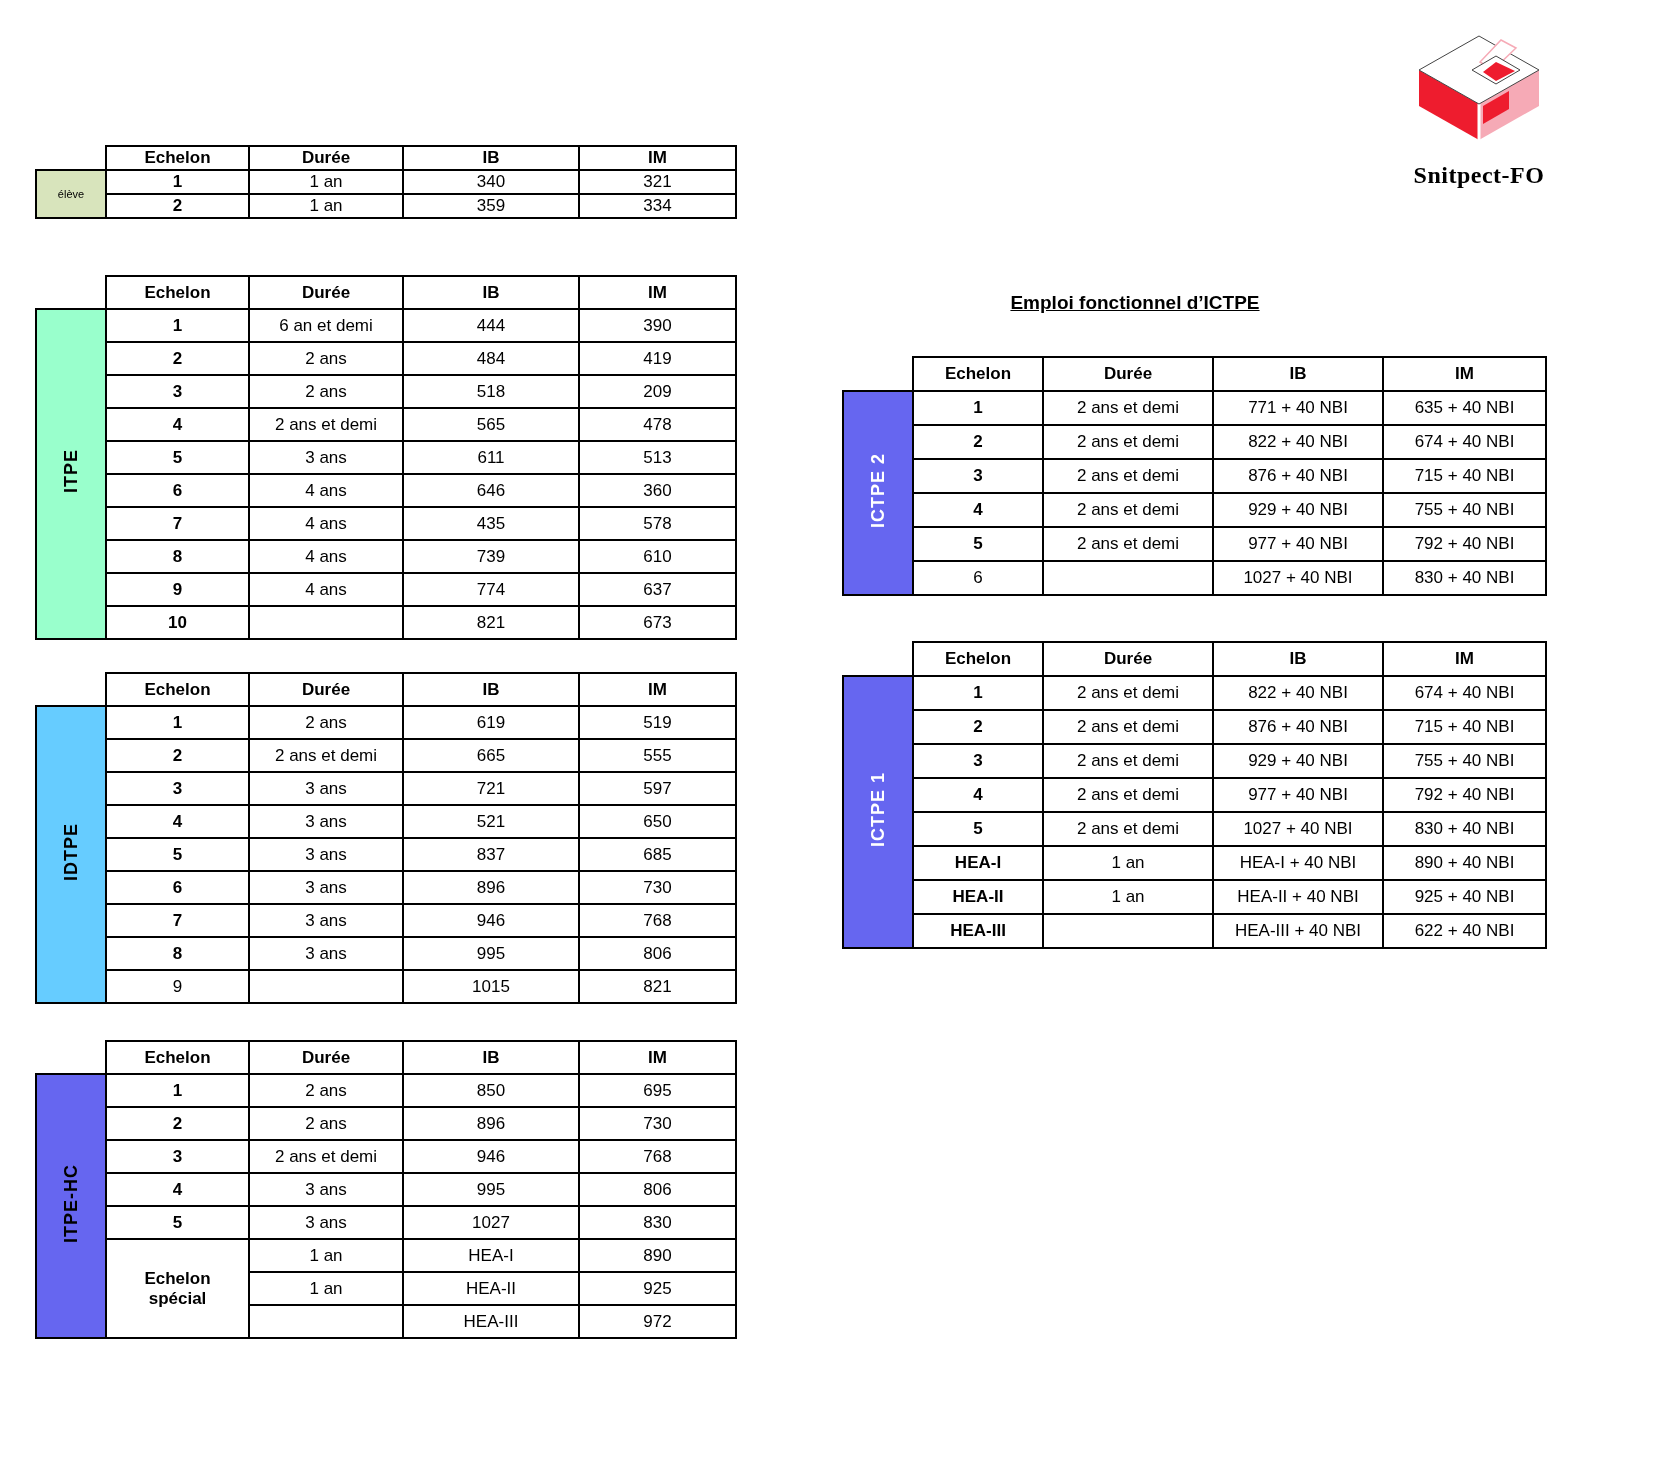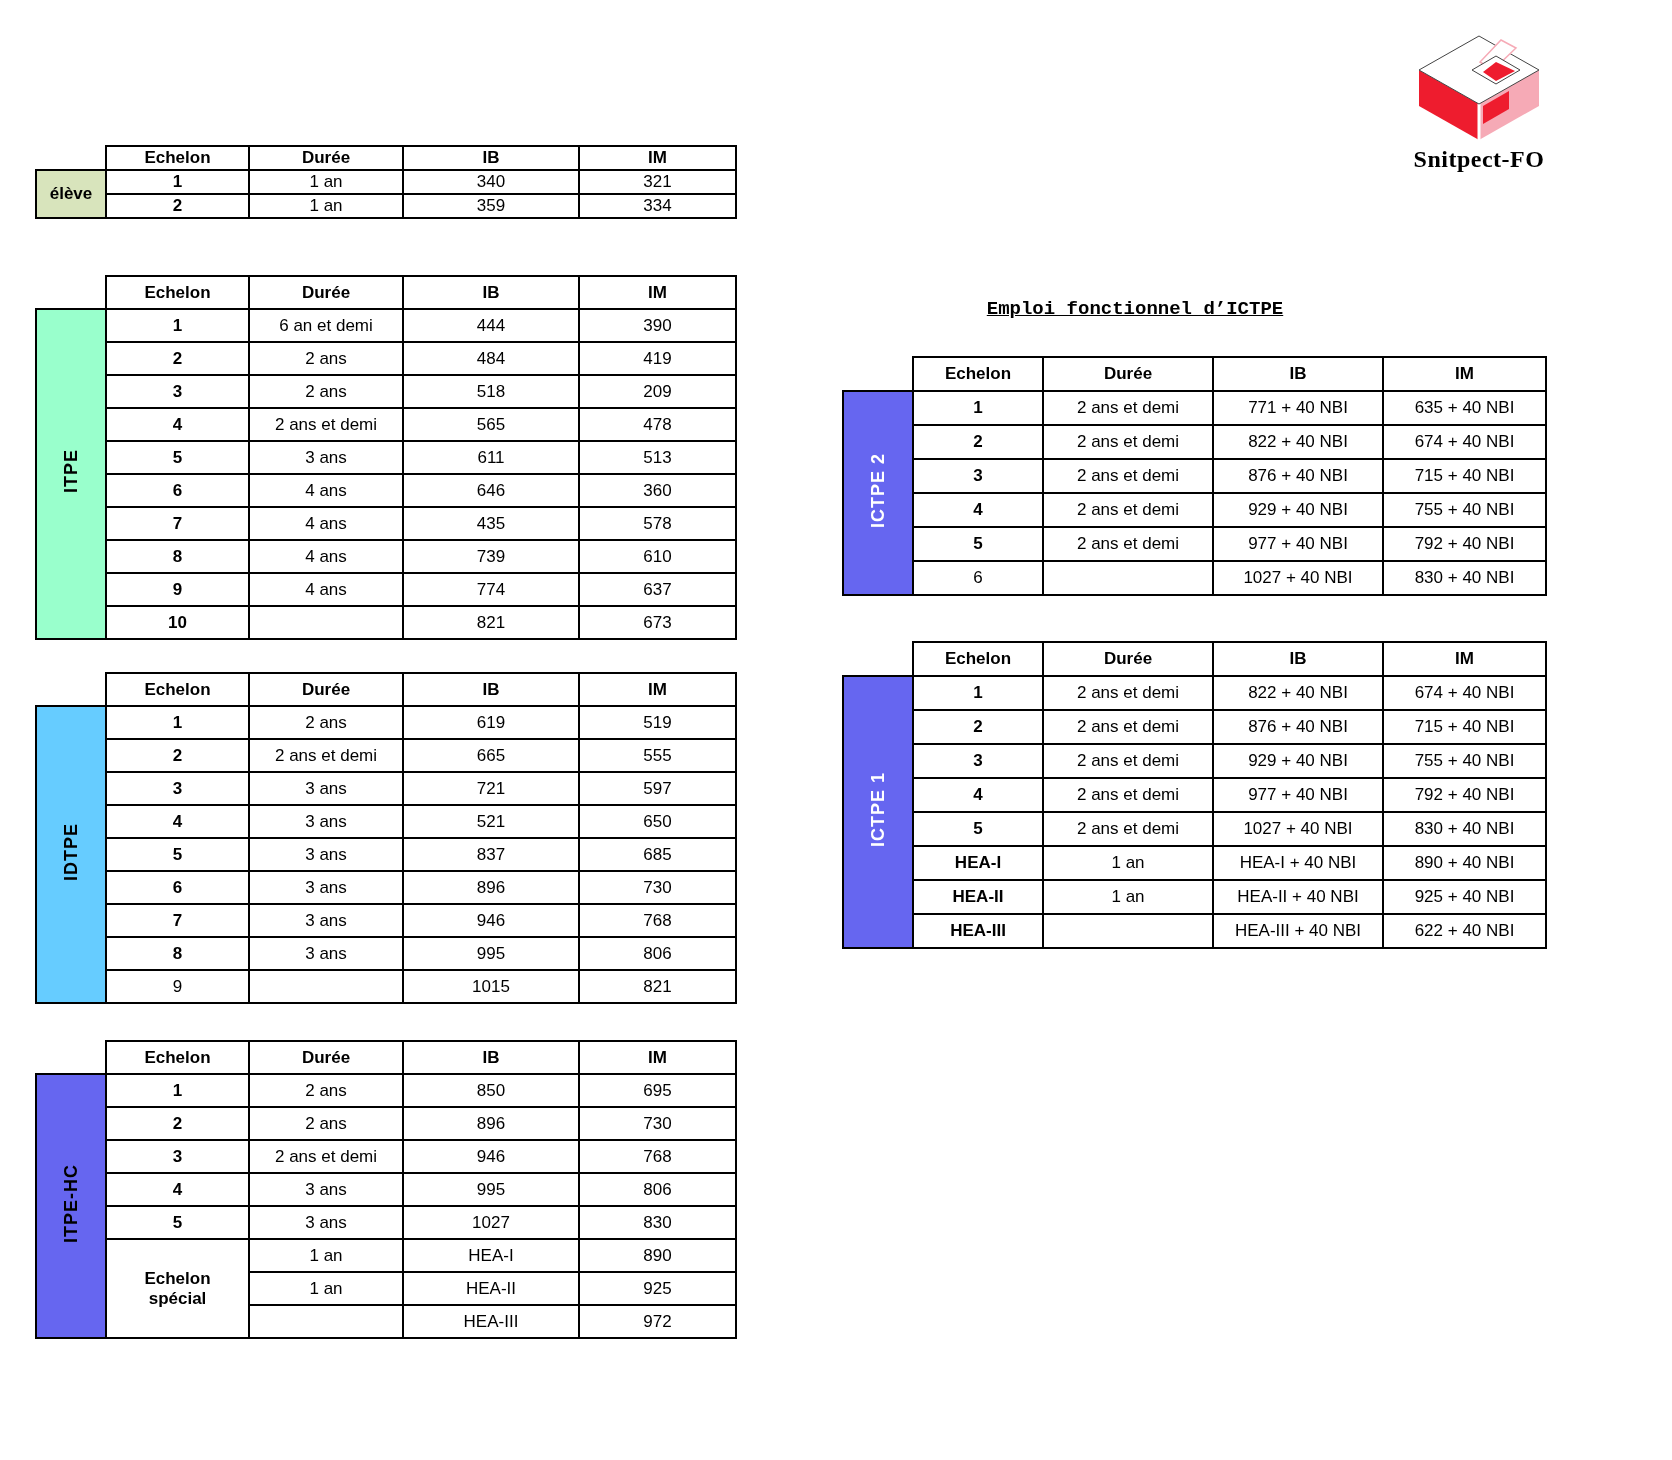--- a/index.html
+++ b/index.html
@@ -19,36 +19,36 @@
   .grade-table th { font-weight: bold; }
   .grade-table td.corner { border: none; background: transparent; }
   .grade-table td.bold { font-weight: bold; }
   .grade-table td.echelon { white-space: pre-line; line-height: 1.15; }
 
   .left-table th, .left-table td { height: 33px; }
   .right-table th, .right-table td { height: 34px; }
   table.eleve th, table.eleve td { height: 24px; }
 
   .grade-table td.label { font-weight: bold; font-size: 18px; }
-  table.eleve td.label { font-weight: bold; font-size: 17px; }
+  table.eleve td.label { font-weight: normal; font-size: 11px; }
   .grade-table.vlabel td.label span {
     display: inline-block;
     writing-mode: vertical-rl; transform: rotate(180deg);
     letter-spacing: 1px;
   }
 
   .section-title {
     font-weight: bold; font-size: 19px; text-decoration: underline;
     text-align: center;
   }
 
   .logo-wrap { text-align: center; }
   .logo-text {
     font-family: "Liberation Serif", serif; font-weight: bold;
-    font-size: 24px; letter-spacing: 0.5px; margin-top: 4px;
+    font-size: 24px; letter-spacing: 0.5px; margin-top: 20px;
   }
 </style>
 </head>
 <body>
 
 <div class="abs" style="left:35px; top:145px;">
   <table class="grade-table left-table eleve hlabel">
     <colgroup>
         <col style="width:70px">
         <col style="width:143px">
@@ -301,21 +301,21 @@
         </tr>
         <tr>
           <td></td>
           <td>HEA-III</td>
           <td>972</td>
         </tr>
       </tbody>
   </table>
 </div>
 
-<div class="abs section-title" style="left:835px; top:298px; width:600px;font-family:Liberation Mono, monospace;">Emploi fonctionnel d’ICTPE</div>
+<div class="abs section-title" style="left:835px; top:292px; width:600px;">Emploi fonctionnel d’ICTPE</div>
 
 <div class="abs" style="left:842px; top:356px;">
   <table class="grade-table right-table vlabel">
     <colgroup>
         <col style="width:70px">
         <col style="width:130px">
         <col style="width:170px">
         <col style="width:170px">
         <col style="width:163px">
       </colgroup>

